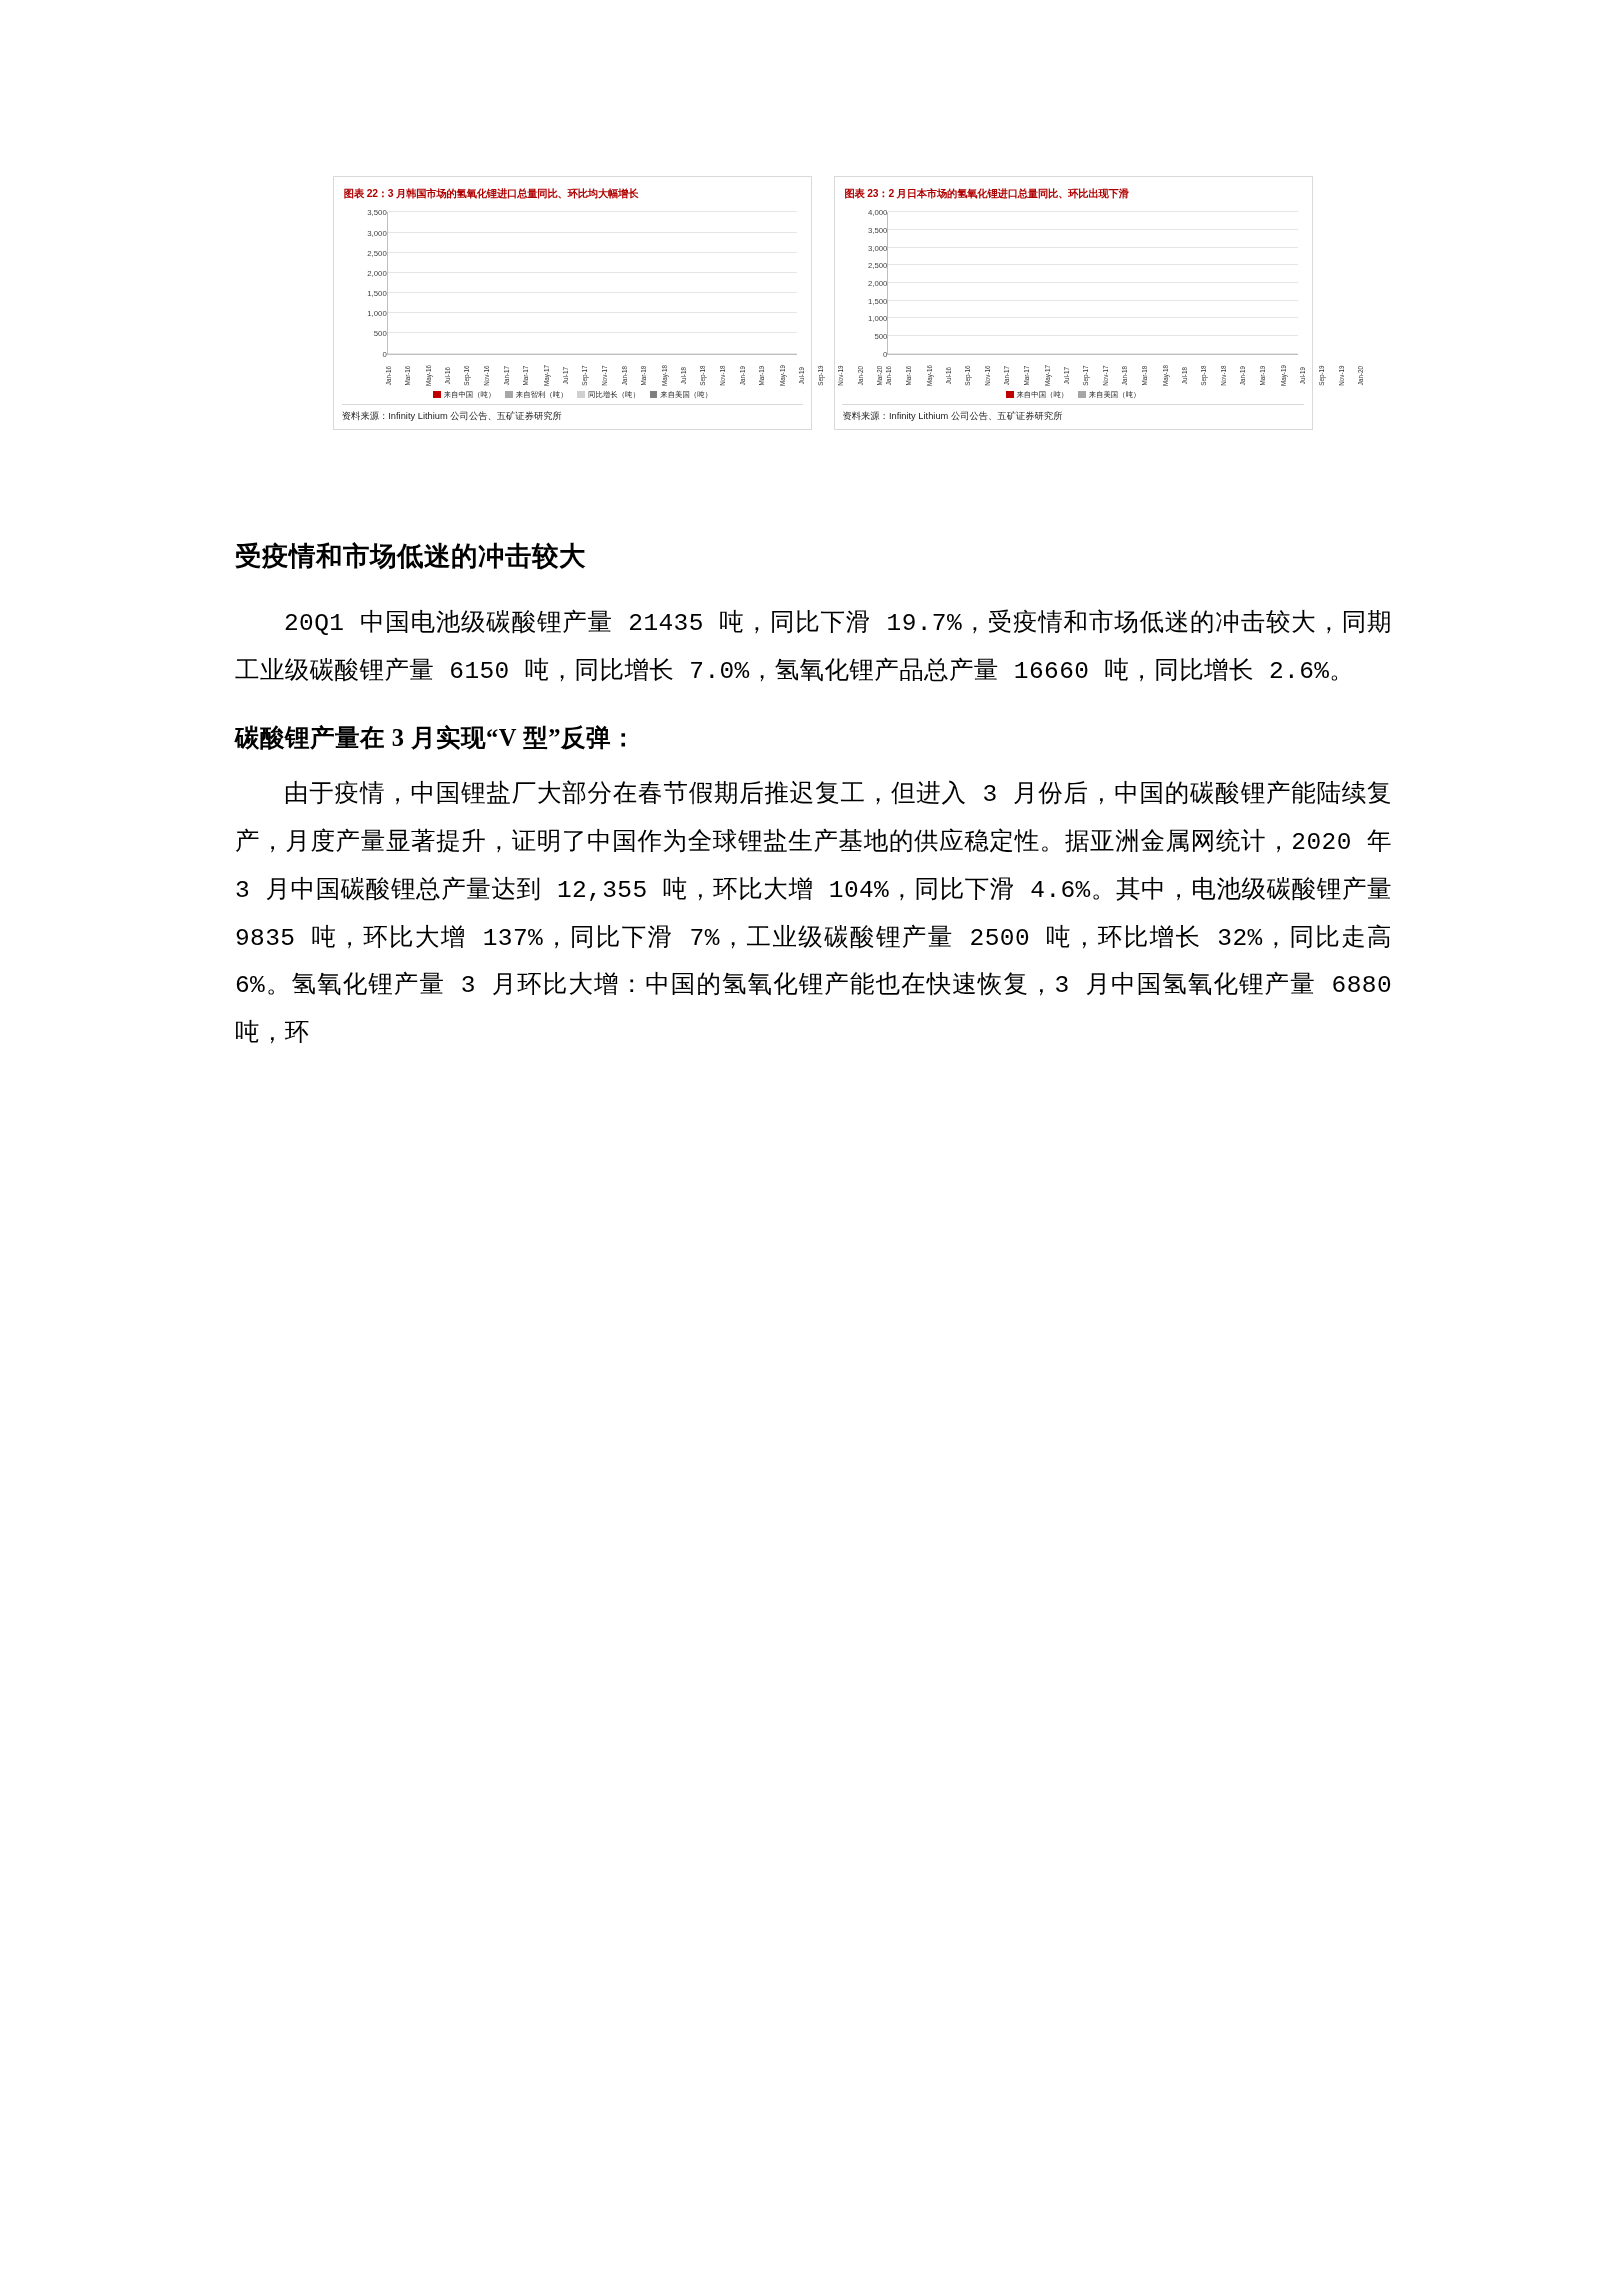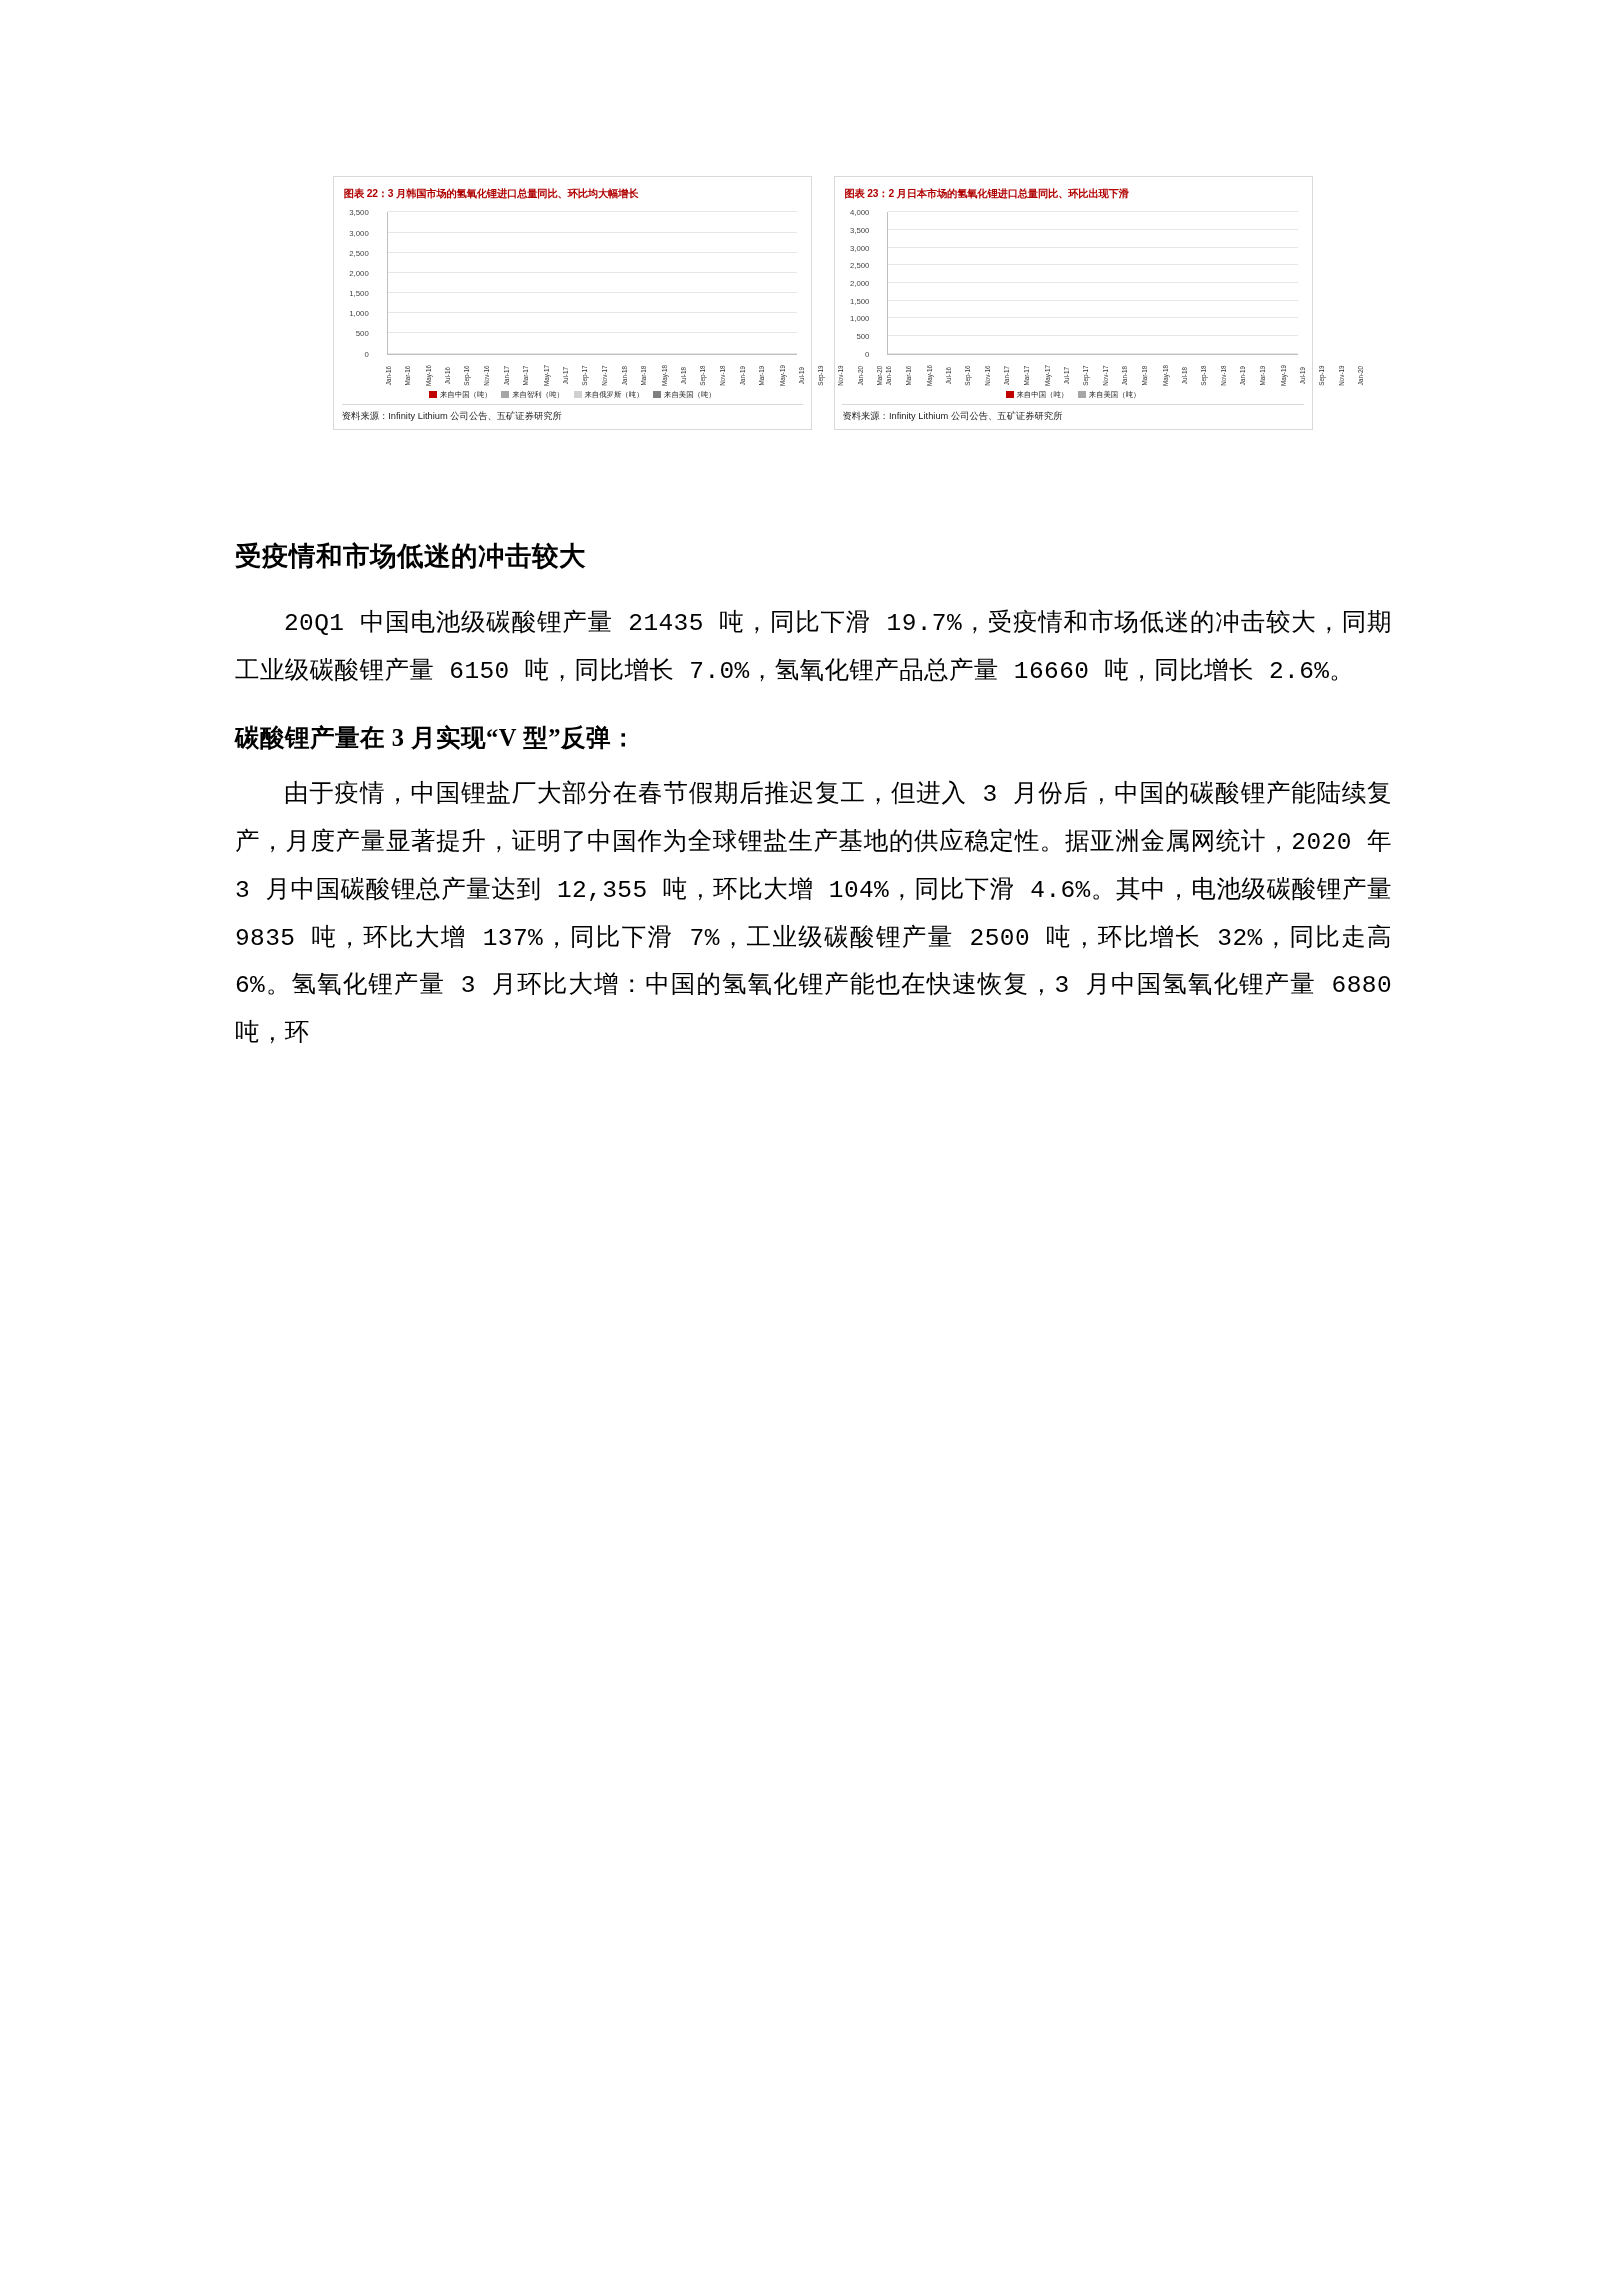--- a/index.html
+++ b/index.html
@@ -68,21 +68,21 @@
   }
   .ygrid {
     position: absolute;
     left: 0; right: 0;
     border-top: 1px solid #e6e6e6;
   }
   .ytick {
     position: absolute;
     right: 100%;
     transform: translateY(-50%);
-    padding-right: 19px;
+    padding-right: 1px;
     font-family: "Liberation Sans", sans-serif;
     font-size: 7.8px;
     color: #444;
     white-space: nowrap;
   }
   .bars {
     position: absolute;
     left: 1px; right: 0; bottom: 0; top: 0;
     display: flex;
     align-items: flex-end;
@@ -470,21 +470,21 @@
             <div class="legend-item">
               <span class="swatch" style="background: rgb(192, 0, 0);"></span>
               <span>来自中国（吨）</span>
             </div>
             <div class="legend-item">
               <span class="swatch" style="background: rgb(166, 166, 166);"></span>
               <span>来自智利（吨）</span>
             </div>
             <div class="legend-item">
               <span class="swatch" style="background: rgb(208, 208, 208);"></span>
-              <span>来自俄罗斯（吨）</span>
+              <span>同比增长（吨）</span>
             </div>
             <div class="legend-item">
               <span class="swatch" style="background: rgb(127, 127, 127);"></span>
               <span>来自美国（吨）</span>
             </div>
           </div>
         <div class="fig-source">资料来源：Infinity Lithium 公司公告、五矿证券研究所</div>
       </div>
 
       <div class="figure">

